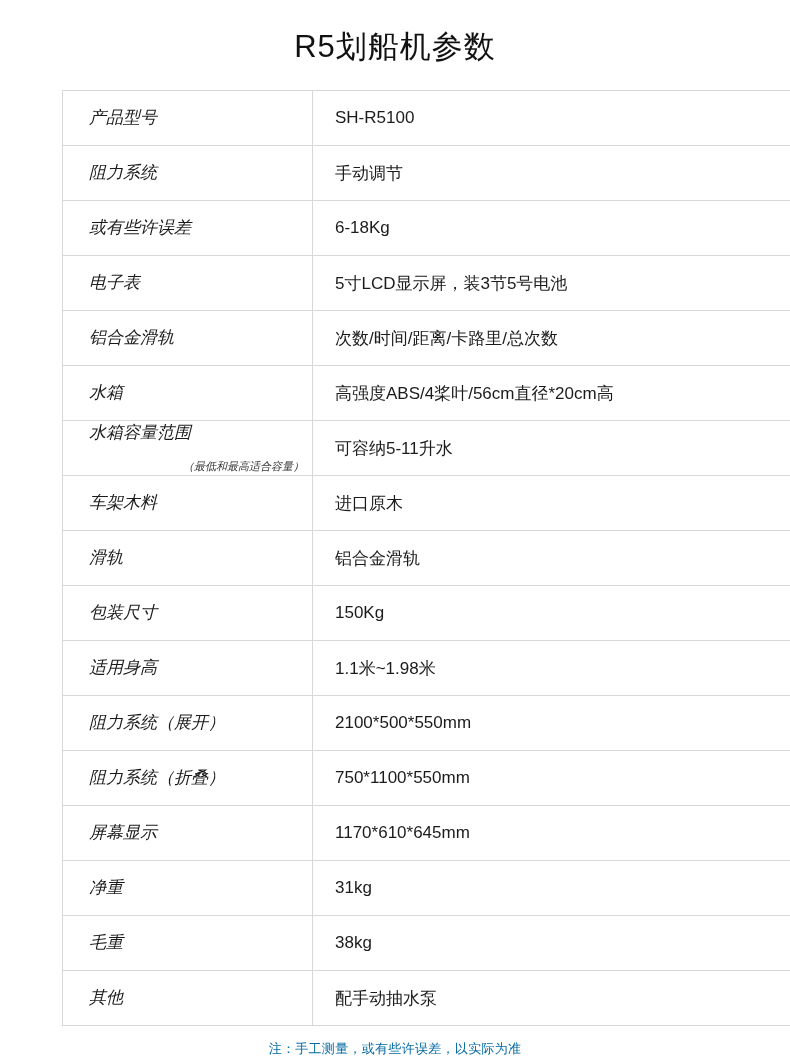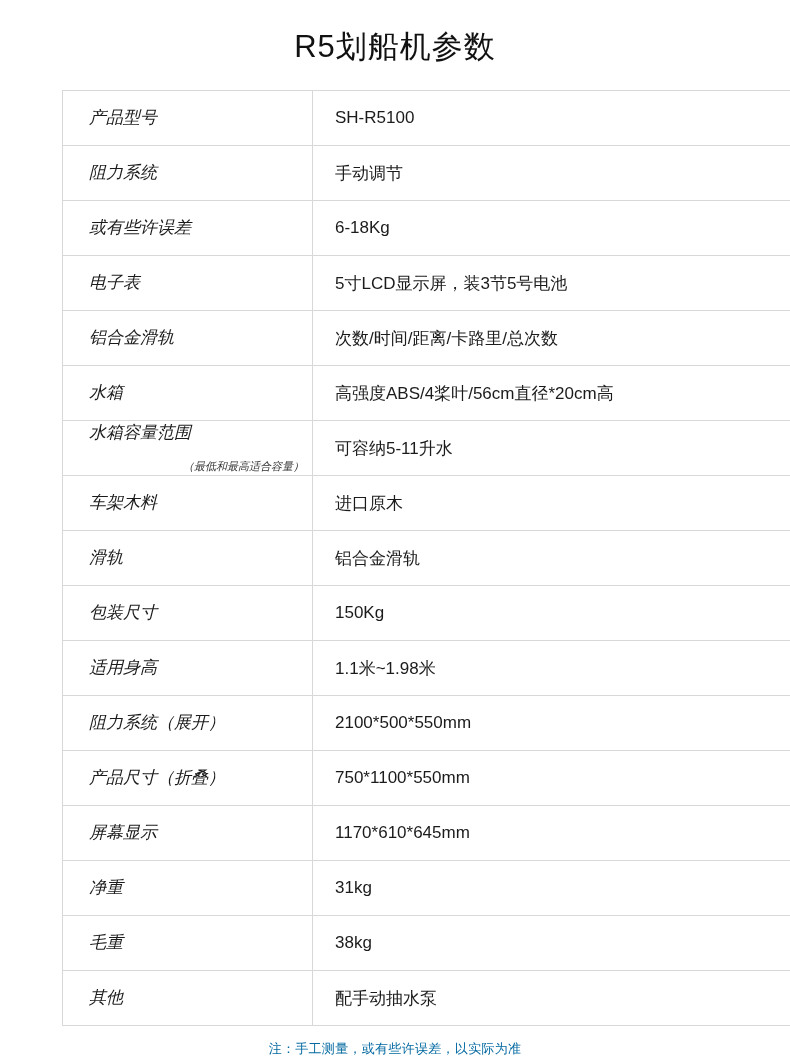--- a/index.html
+++ b/index.html
@@ -153,21 +153,21 @@
             <td class="value-cell">1.1米~1.98米</td>
           </tr>
           <tr>
             <td class="label-cell">
               <span class="label-main">阻力系统（展开）</span>
             </td>
             <td class="value-cell">2100*500*550mm</td>
           </tr>
           <tr>
             <td class="label-cell">
-              <span class="label-main">产品尺寸（折叠）</span>
+              <span class="label-main">阻力系统（折叠）</span>
             </td>
             <td class="value-cell">750*1100*550mm</td>
           </tr>
           <tr>
             <td class="label-cell">
               <span class="label-main">屏幕显示</span>
             </td>
             <td class="value-cell">1170*610*645mm</td>
           </tr>
           <tr>

